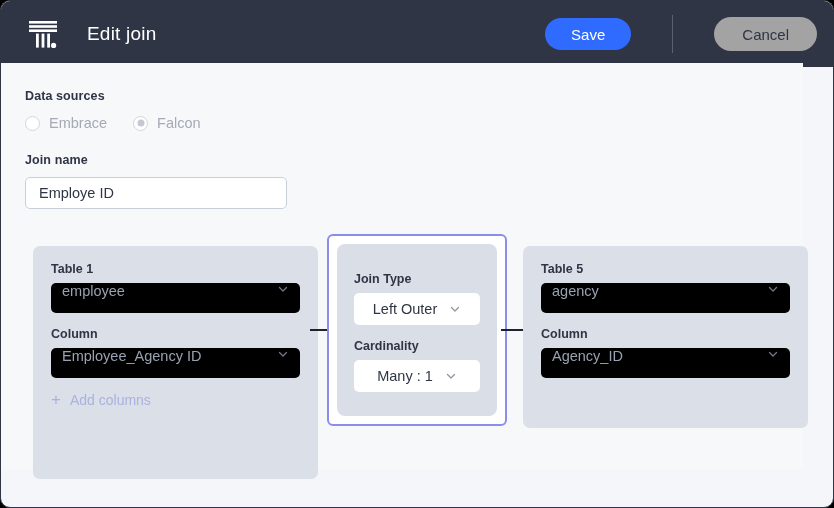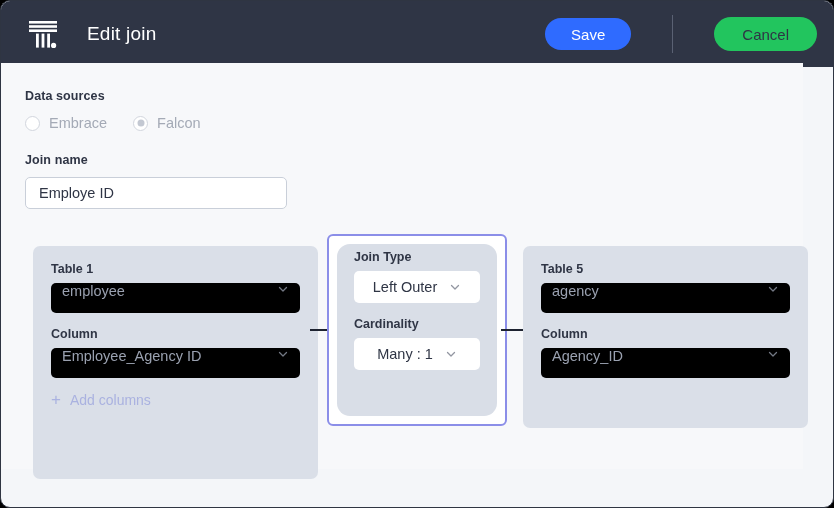--- a/index.html
+++ b/index.html
@@ -69,21 +69,21 @@
     display: inline-flex;
     align-items: center;
     justify-content: center;
     white-space: nowrap;
   }
   .btn-save {
     background: #2f6bff;
     color: #ffffff;
   }
   .btn-cancel {
-    background: #22c55e;
+    background: #a3a3a3;
     color: #2f3545;
     padding: 0 28px;
     height: 34px;
     font-size: 15px;
   }
   .divider-v {
     width: 1px;
     height: 38px;
     background: #5a6173;
     margin: 0 24px;
@@ -243,22 +243,22 @@
     border: 2px solid #8b8ee8;
     border-radius: 6px;
     background: #ffffff;
     padding: 8px;
   }
   .card-center-inner {
     width: 100%;
     height: 100%;
     box-sizing: border-box;
     background: #d9dee7;
-    border-radius: 13px;
-    padding: 6px 17px;
+    border-radius: 8px;
+    padding: 28px 17px;
   }
   .select-white {
     width: 100%;
     height: 32px;
     box-sizing: border-box;
     background: #ffffff;
     border-radius: 5px;
     display: flex;
     align-items: center;
     justify-content: center;

